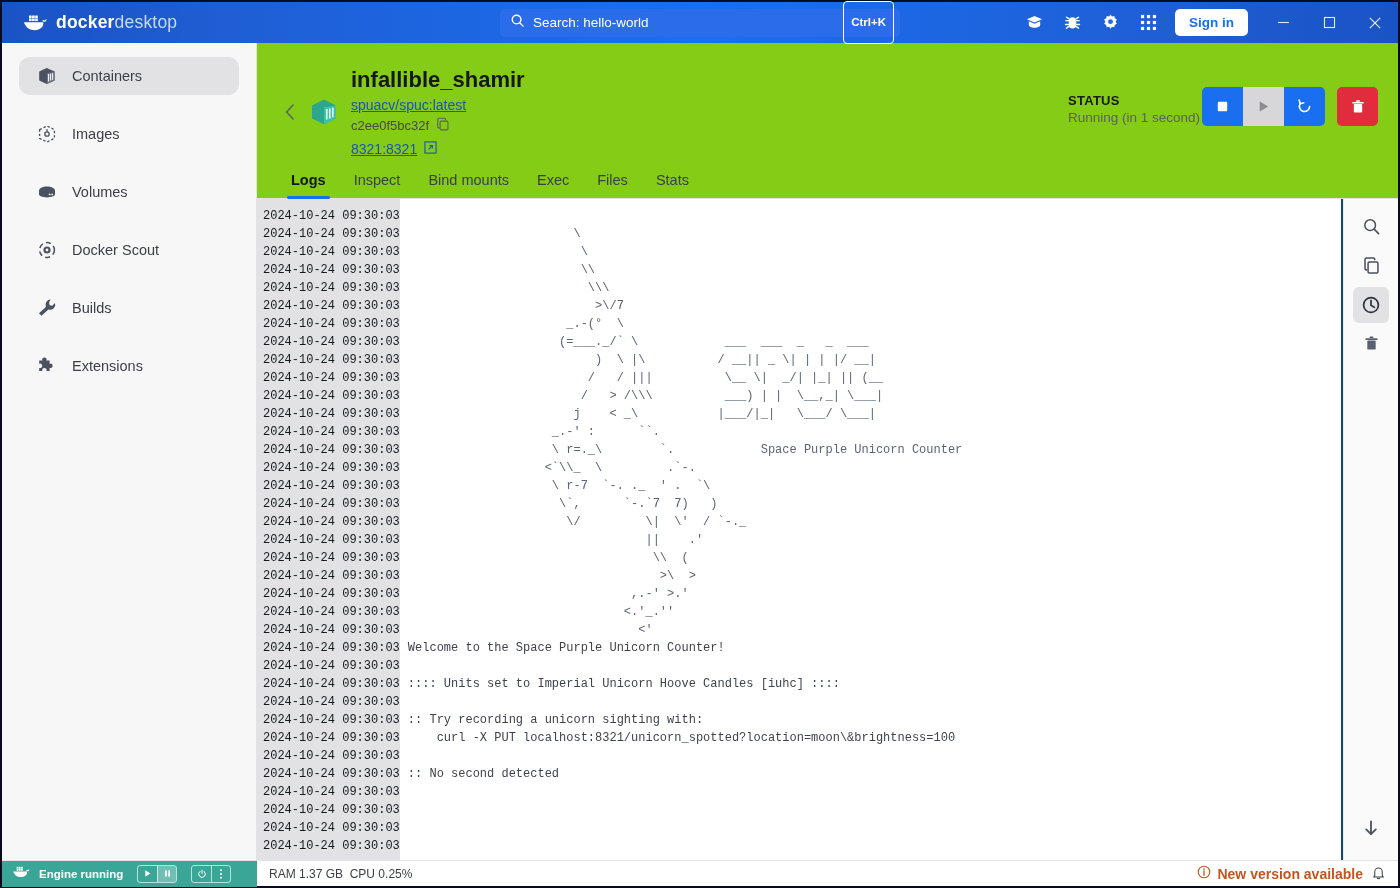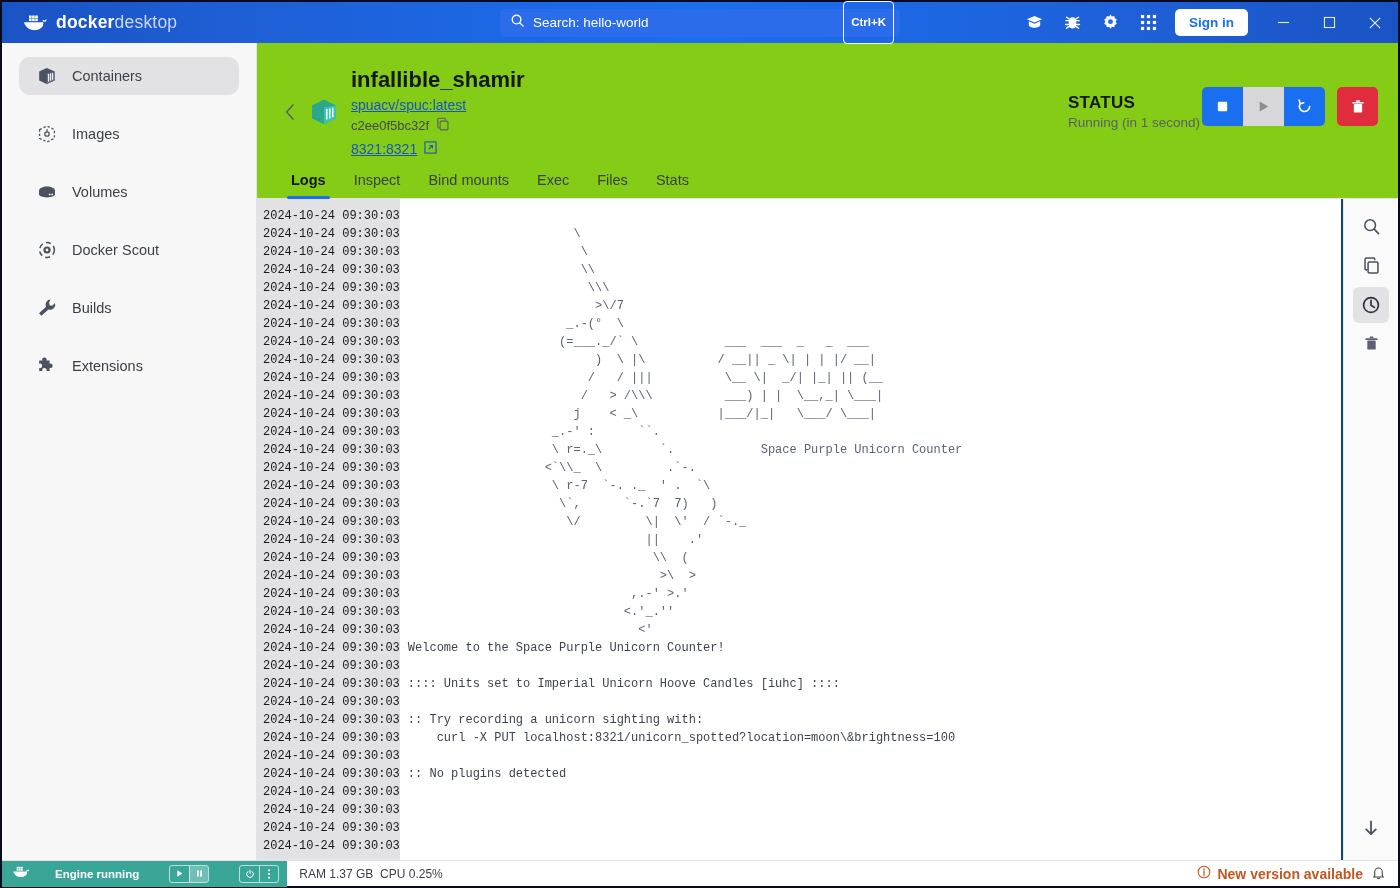--- a/index.html
+++ b/index.html
@@ -90,21 +90,21 @@
   .cube { width: 34px; height: 34px; margin: 38px 10px 0 4px; flex:0 0 34px; }
   .cinfo { padding-top: 8px; }
   .ctitle { font-size: 22px; font-weight: 700; color: #15181d; line-height: 1.35; }
   .clink { font-size: 14px; color: #1a53c4; text-decoration: underline; cursor: pointer; display:inline-block; margin-top: 2px;}
   .cid-row { display: flex; align-items: center; gap: 7px; margin-top: 3px; }
   .cid { font-size: 13px; color: #45484f; font-family: "Liberation Sans", sans-serif; }
   .cport-row { display: flex; align-items: center; gap: 7px; margin-top: 5px; }
   .cport { font-size: 14px; color: #1a53c4; text-decoration: underline; cursor: pointer; }
 
   .cstatus { position: absolute; right: 198px; top: 50px; text-align: left; }
-  .st-label { font-size: 17px; font-weight: 700; color: #15181d; letter-spacing: .3px; }
+  .st-label { font-size: 13px; font-weight: 700; color: #15181d; letter-spacing: .3px; }
   .st-val { font-size: 13.5px; color: #5a5f68; margin-top: 2px; }
 
   .cactions { position: absolute; right: 20px; top: 44px; display: flex; align-items: center; gap: 12px; }
   .btn-group { display: flex; border-radius: 5px; overflow: hidden; }
   .abtn { width: 41px; height: 39px; display:flex; align-items:center; justify-content:center; cursor:pointer; border:none; }
   .abtn.blue { background: #1a6ef0; }
   .abtn.gray { background: #d7d7da; cursor: default; }
   .abtn.red { background: #e02c3d; border-radius: 5px; }
 
   
@@ -157,21 +157,21 @@
   
   .bottom {
     height: 26px; flex: 0 0 26px;
     display: flex; align-items: center;
     border-top: 1px solid #e3e3e6;
     background: #fff;
     font-size: 12px;
   }
   .engine {
     background: #3aa698; height: 26px; display: flex; align-items: center;
-    padding: 0 8px 0 10px; gap: 24px; color: #fff; min-width: 255px;
+    padding: 0 8px 0 10px; gap: 8px; color: #fff; min-width: 255px;
   }
   .engine-label { font-size: 11.5px; font-weight: 700; }
   .mini-group { display: flex; border: 1px solid rgba(255,255,255,.65); border-radius: 3px; overflow: hidden; margin-left: 6px;}
   .mini { width: 19px; height: 16px; display:flex; align-items:center; justify-content:center; cursor: pointer; }
   .mini + .mini { border-left: 1px solid rgba(255,255,255,.65); }
   .mini.on { background: rgba(255,255,255,.28); }
   .stats { font-size: 12px; color: #3b3f46; padding-left: 12px; }
   .bottom-right { margin-left: auto; display: flex; align-items: center; gap: 8px; padding-right: 12px; }
   .newver { font-size: 14px; color: #c4551f; font-weight: 700; display: flex; align-items:center; gap:6px; cursor:pointer;}
 </style>
@@ -498,21 +498,21 @@
                                ,.-' &gt;.'
                               &lt;.'_.''
                                 &lt;'
 </span><span class="plain">Welcome to the Space Purple Unicorn Counter!
 </span><span class="plain">
 </span><span class="plain">:::: Units set to Imperial Unicorn Hoove Candles [iuhc] ::::
 </span><span class="plain">
 </span><span class="plain">:: Try recording a unicorn sighting with:
 </span><span class="plain">    curl -X PUT localhost:8321/unicorn_spotted?location=moon\&amp;brightness=100
 </span><span class="plain">
-</span><span class="plain">:: No plugins detected
+</span><span class="plain">:: No second detected
 </span></div>
         </div>
 
         <div class="logtools">
           <div class="ltbtn">
             <svg width="19" height="19" viewBox="0 0 20 20">
                 <circle cx="8.6" cy="8.6" r="5.6" fill="none" stroke="#4a5160" stroke-width="1.6"></circle>
                 <line x1="12.8" y1="12.8" x2="17.4" y2="17.4" stroke="#4a5160" stroke-width="1.8" stroke-linecap="round"></line>
               </svg>
           </div>

